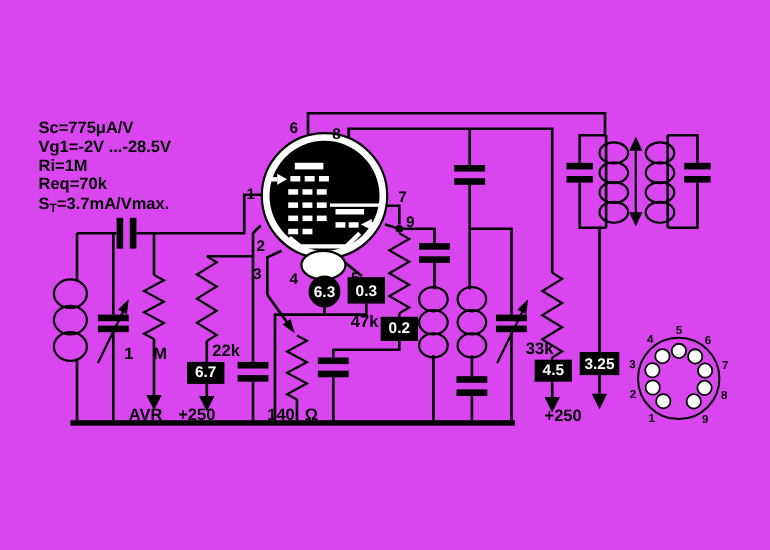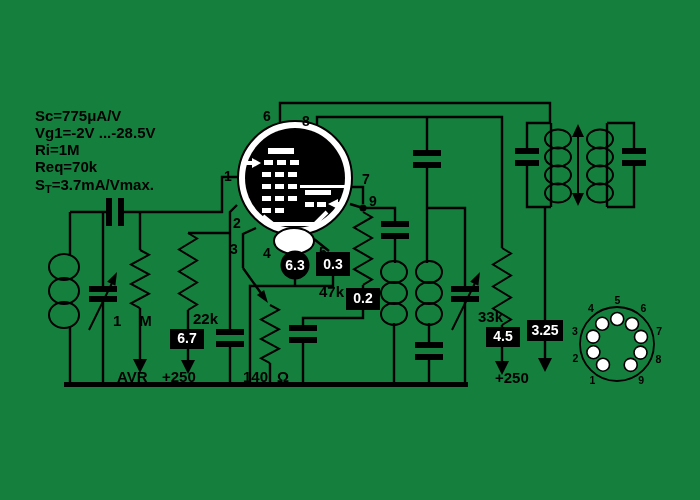--- a/index.html
+++ b/index.html
@@ -1,16 +1,16 @@
 <!DOCTYPE html>
 <html><head>
 <meta charset="utf-8">
 <style>
   html,body{margin:0;padding:0;background:#fff;}
-  .stage{position:relative;width:700px;height:500px;background:#15803d;overflow:hidden;
+  .stage{position:relative;width:700px;height:500px;background:#d946ef;overflow:hidden;
          font-family:"Liberation Sans","DejaVu Sans",sans-serif;}
   svg{position:absolute;left:0;top:0;}
   text{font-family:"Liberation Sans","DejaVu Sans",sans-serif;font-weight:bold;fill:#000;}
   .wire{stroke:#000;stroke-width:2.4;fill:none;}
   .thin{stroke:#000;stroke-width:2;fill:none;}
   .plate{fill:#000;}
   .badge{fill:#000;}
   .badge-txt{fill:#fff;font-size:14px;text-anchor:middle;}
   .pin-num{font-size:14px;text-anchor:middle;}
   .val{font-size:15px;}

